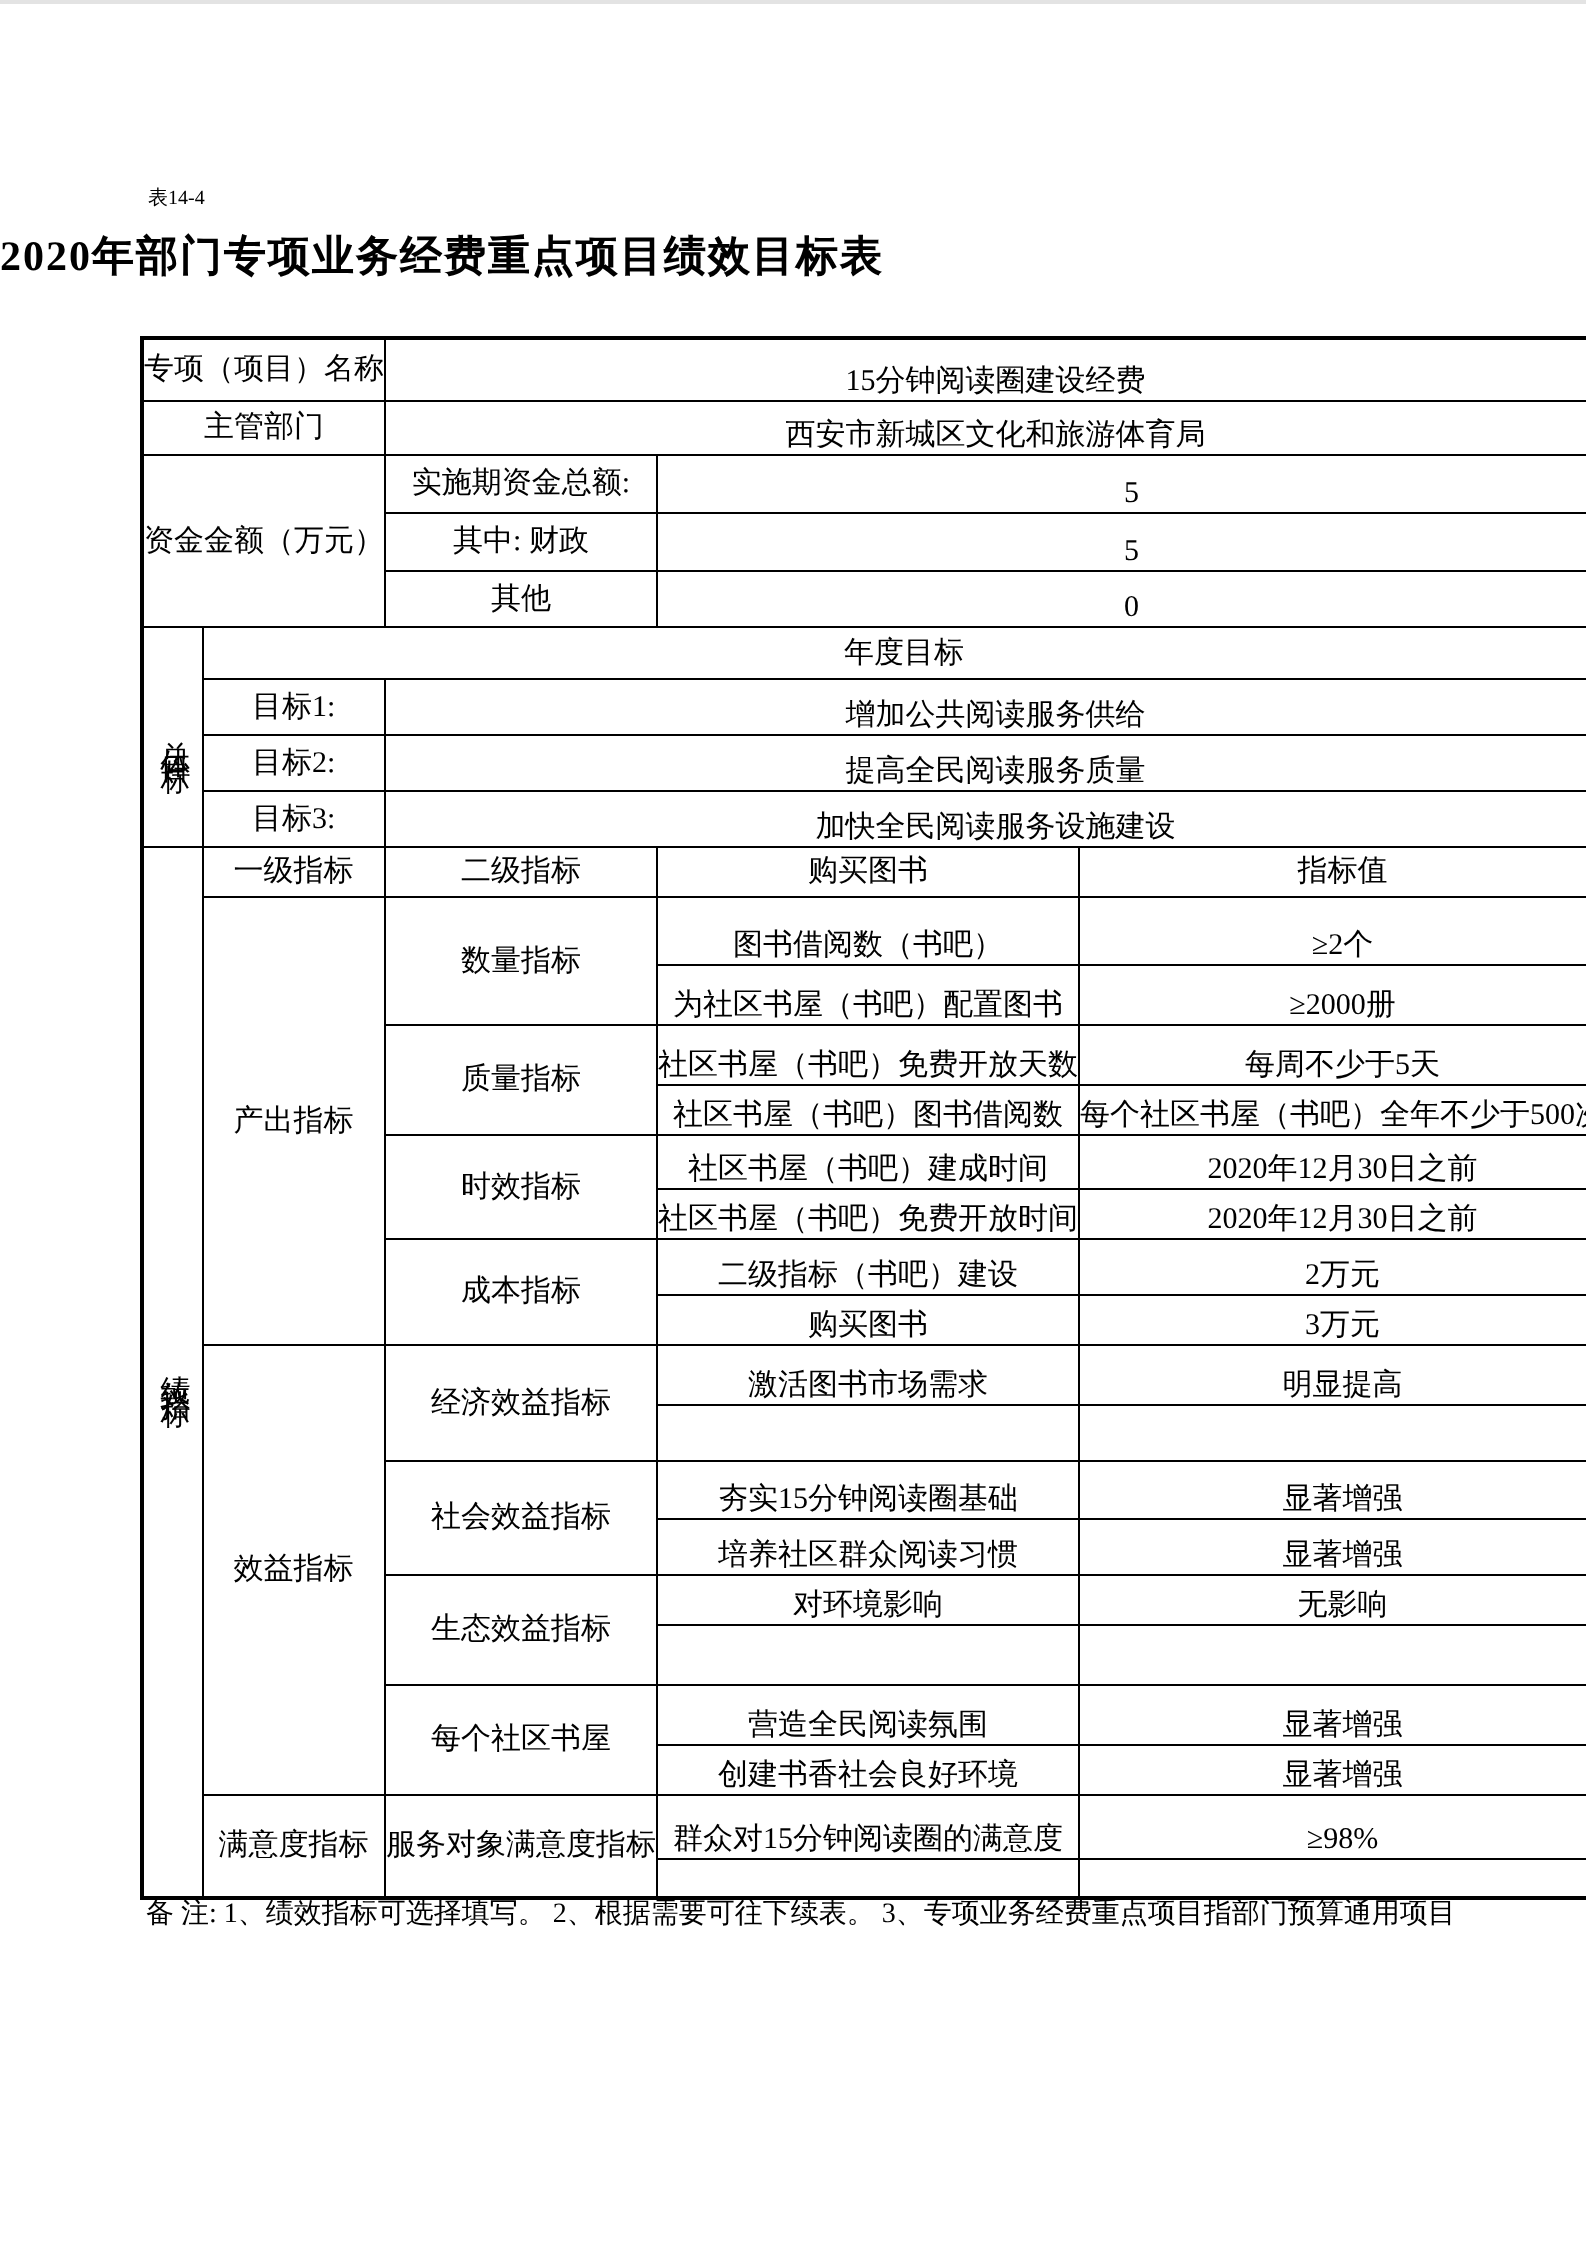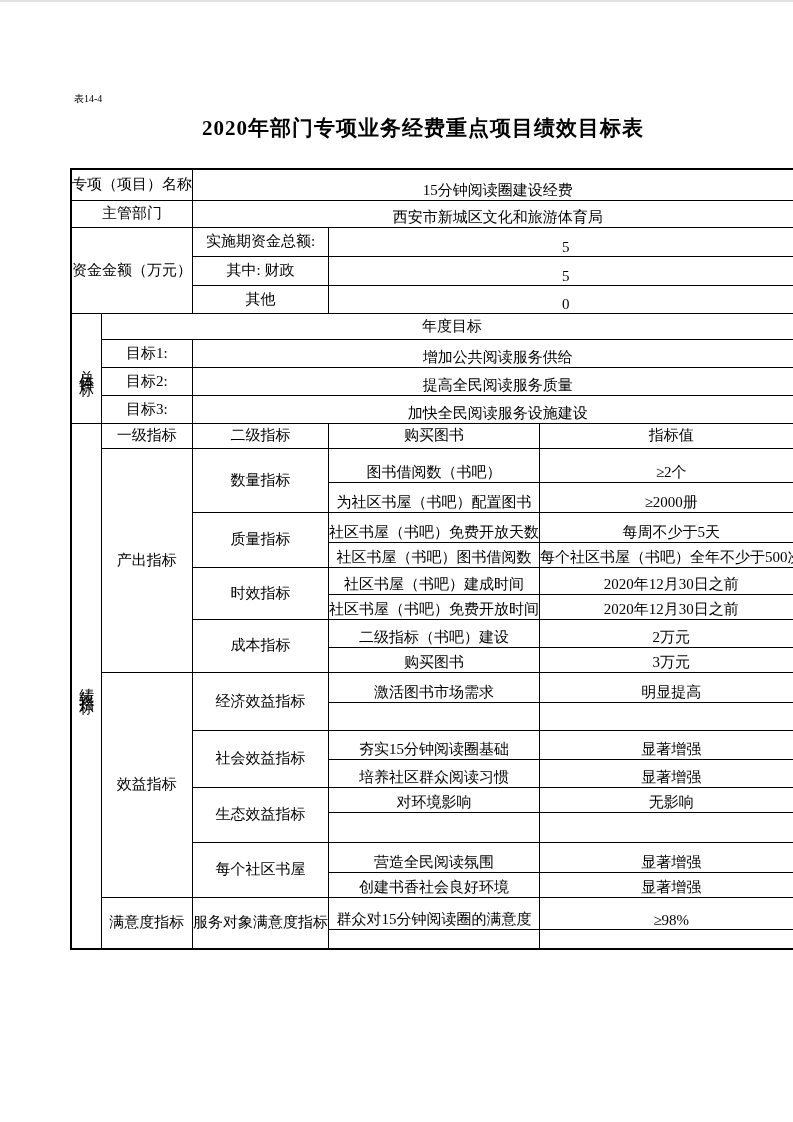--- a/index.html
+++ b/index.html
@@ -4,21 +4,21 @@
 <style>
   html,body{margin:0;padding:0;}
   body{
     width:793px;height:1122px;background:#ffffff;color:#000;
     font-family:"Liberation Serif","DejaVu Serif",serif;
     position:relative;overflow:hidden;
   }
   .top-edge{position:absolute;top:0;left:0;width:793px;height:2px;background:#e3e3e3;}
   .doc-tag{position:absolute;left:74px;top:92px;font-size:10px;}
   .doc-title{
-    position:absolute;left:0;top:114px;width:644px;text-align:right;
+    position:absolute;left:0;top:114px;width:644px;text-align:left;
     font-size:21px;font-weight:bold;letter-spacing:1px;
   }
   table.main{
     position:absolute;left:70px;top:168px;z-index:2;
     border-collapse:collapse;table-layout:fixed;background:transparent;
     border:2px solid #000;
   }
   table.main td{
     border:1px solid #000;padding:0;font-size:15px;text-align:center;
     overflow:hidden;white-space:nowrap;color:#000;
@@ -187,13 +187,14 @@
     <td class="val">≥98%</td>
   </tr>
   <tr style="height:20px">
     <td class="val"></td>
     <td class="val"></td>
   </tr>
 </tbody>
   </table>
 
 <div class="notes">
+  <div>备 注: 1、绩效指标可选择填写。 2、根据需要可往下续表。 3、专项业务经费重点项目指部门预算通用项目</div>
 </div>
 
 </body></html>

